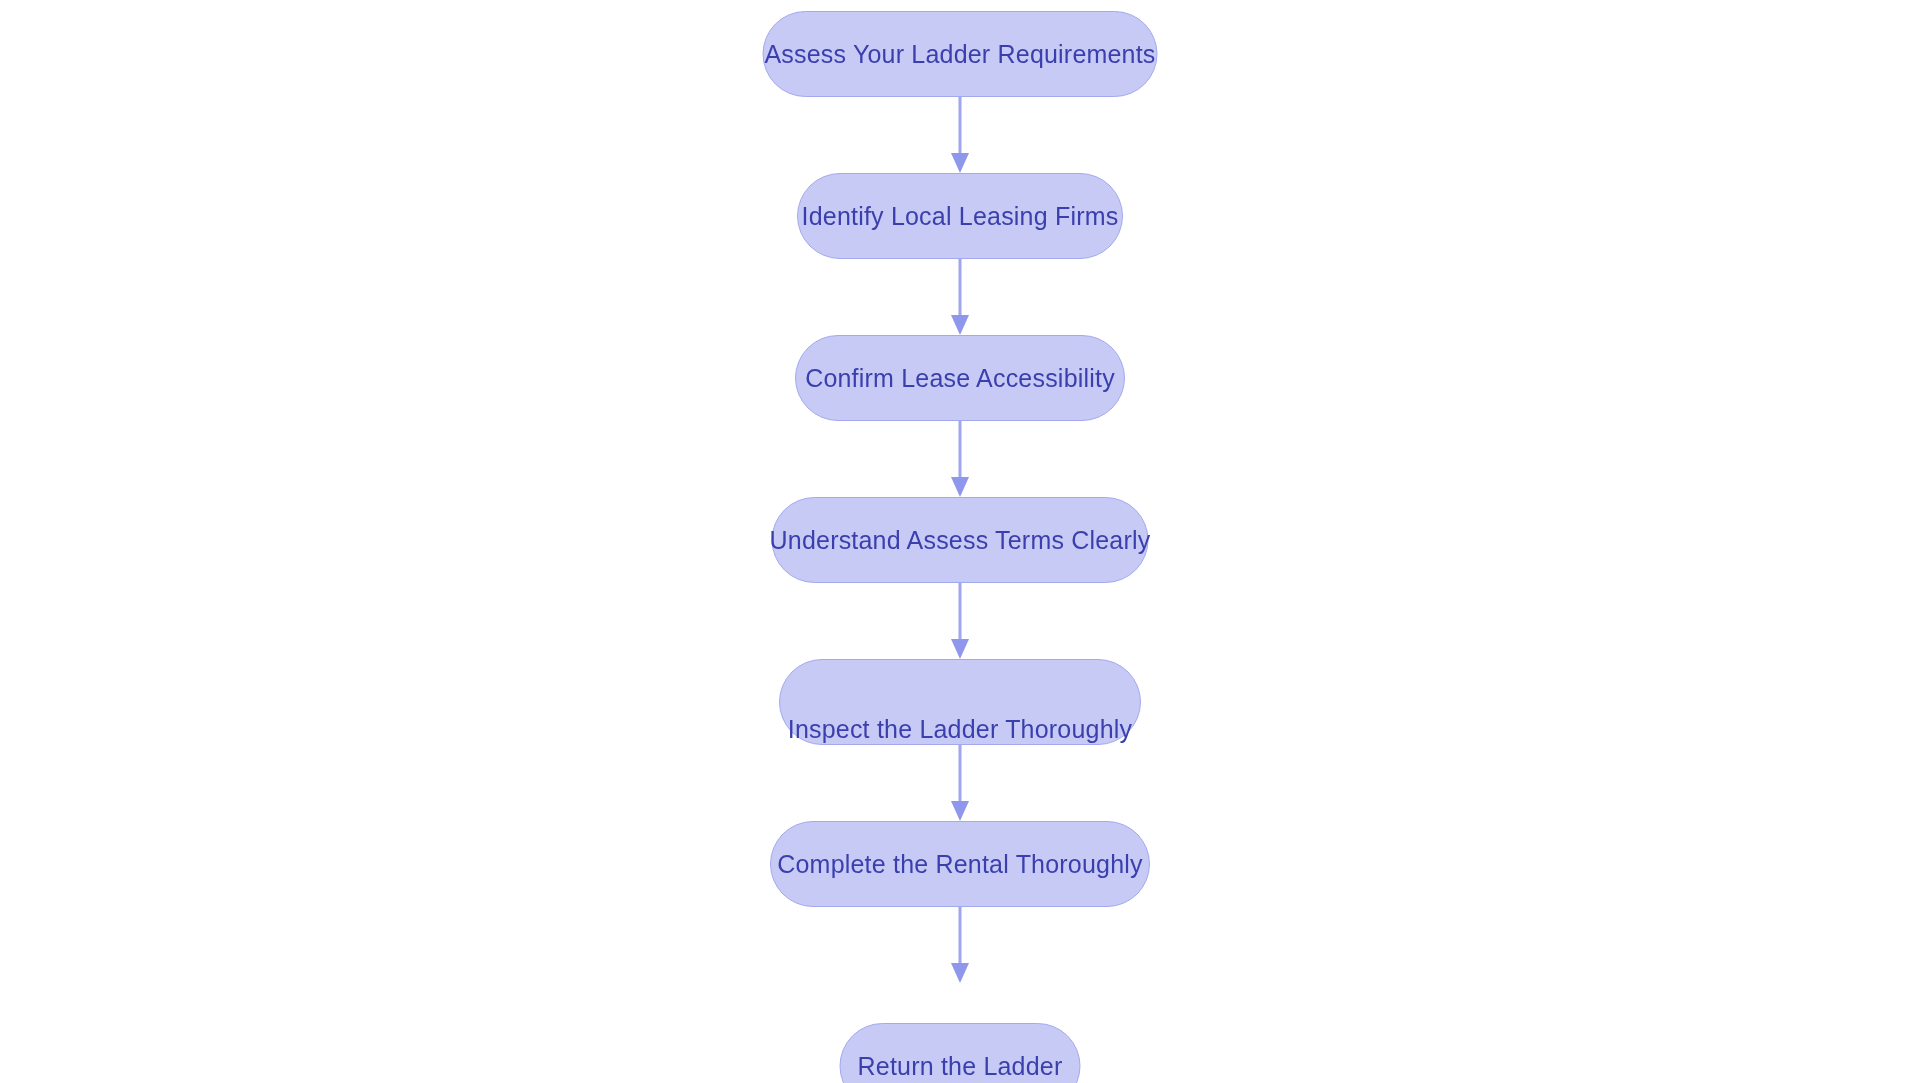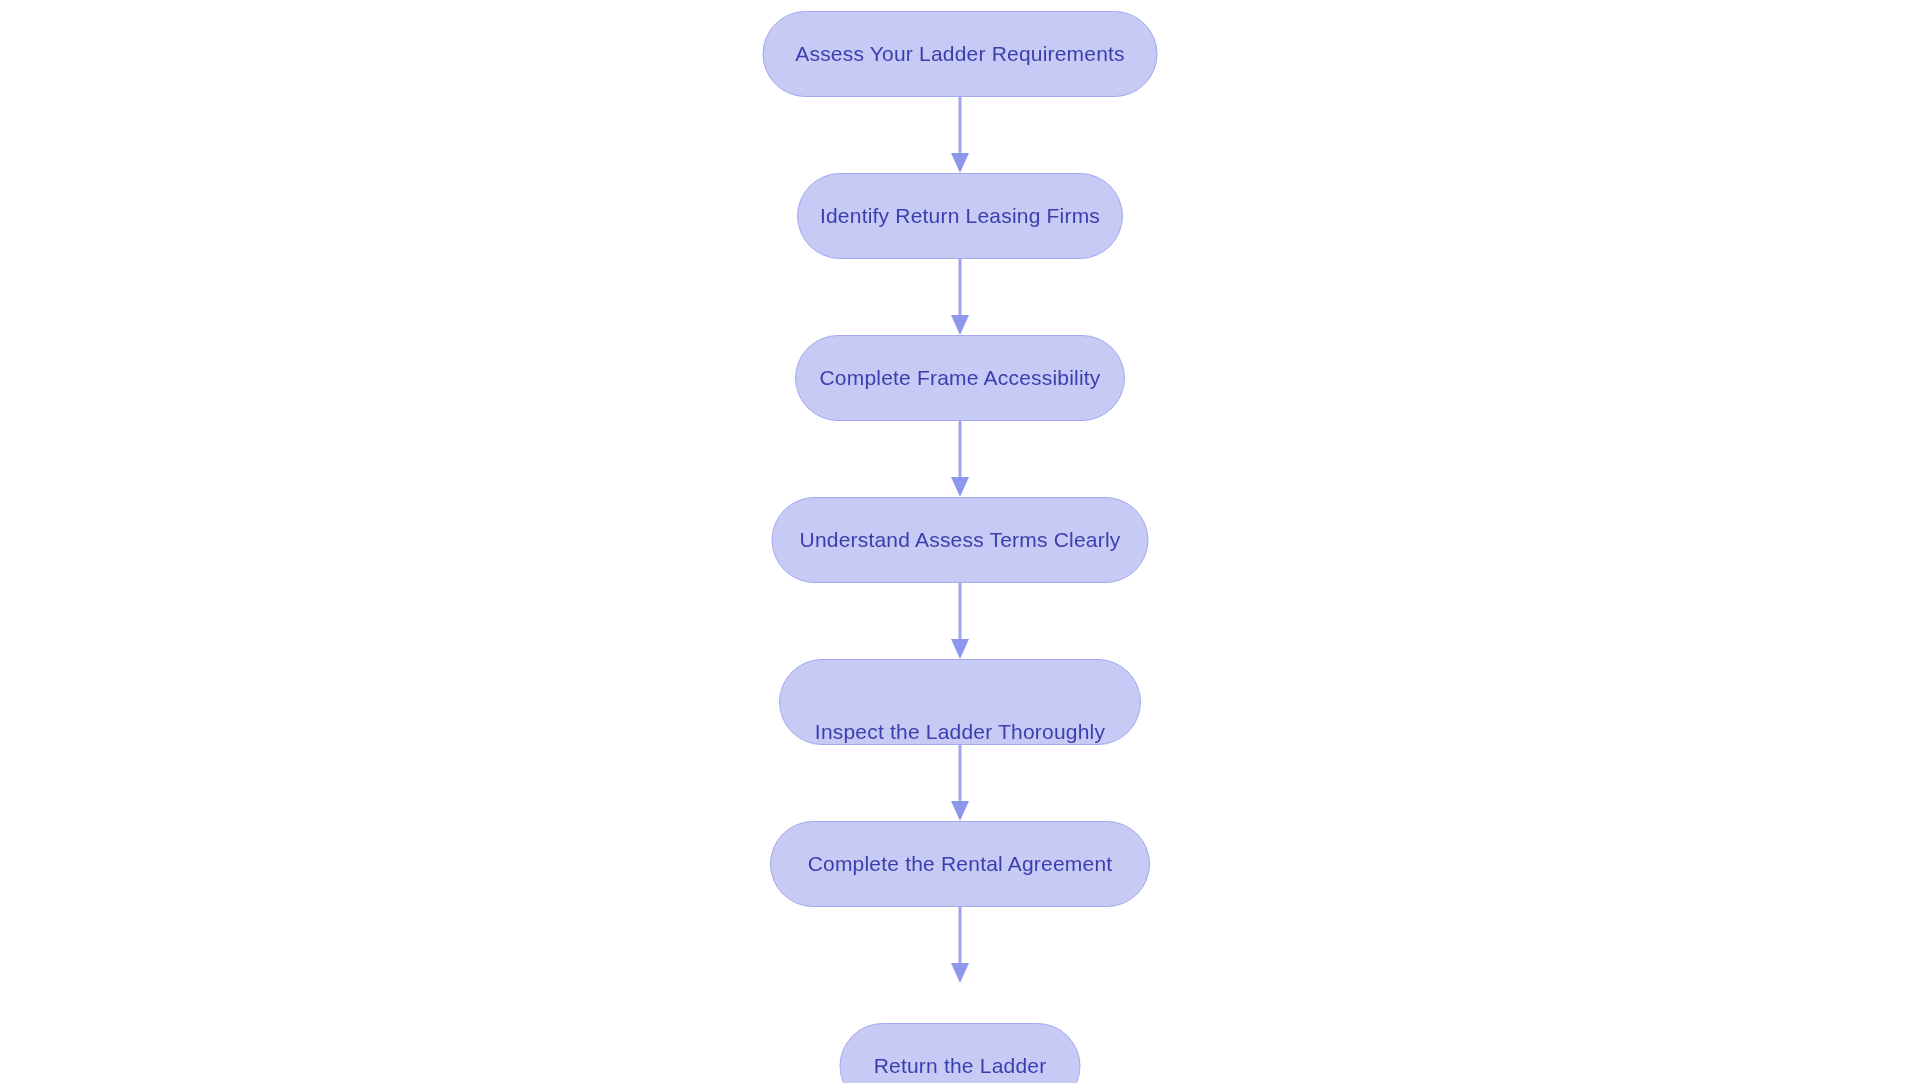--- a/index.html
+++ b/index.html
@@ -21,21 +21,21 @@
     transform: translateX(-50%);
     height: 86px;
     border-radius: 44px;
     background: #c6caf5;
     border: 1px solid #a3a9ef;
     box-sizing: border-box;
     display: flex;
     align-items: center;
     justify-content: center;
     color: #3b3fae;
-    font-size: 21px;
+    font-size: 25px;
     letter-spacing: 0.2px;
     white-space: nowrap;
   }
   .n1 { top: 11px;  width: 395px; }
   .n2 { top: 173px; width: 326px; }
   .n3 { top: 335px; width: 330px; }
   .n4 { top: 497px; width: 377px; }
   .n5 { top: 659px; width: 362px; align-items: flex-end; }
   .n6 { top: 821px; width: 380px; }
   .n7 { top: 992px; width: 241px; margin-top: 31px; }
@@ -82,30 +82,30 @@
   <div class="flow-node n1">
     <span>Assess Your Ladder Requirements</span>
   </div>
 
   <div class="arrow a1">
     <div class="line"></div>
     <div class="head"></div>
   </div>
 
   <div class="flow-node n2">
-    <span>Identify Return Leasing Firms</span>
+    <span>Identify Local Leasing Firms</span>
   </div>
 
   <div class="arrow a2">
     <div class="line"></div>
     <div class="head"></div>
   </div>
 
   <div class="flow-node n3">
-    <span>Complete Frame Accessibility</span>
+    <span>Confirm Lease Accessibility</span>
   </div>
 
   <div class="arrow a3">
     <div class="line"></div>
     <div class="head"></div>
   </div>
 
   <div class="flow-node n4">
     <span>Understand Assess Terms Clearly</span>
   </div>
@@ -118,21 +118,21 @@
   <div class="flow-node n5">
     <span>Inspect the Ladder Thoroughly</span>
   </div>
 
   <div class="arrow a5">
     <div class="line"></div>
     <div class="head"></div>
   </div>
 
   <div class="flow-node n6">
-    <span>Complete the Rental Agreement</span>
+    <span>Complete the Rental Thoroughly</span>
   </div>
 
   <div class="arrow a6">
     <div class="line"></div>
     <div class="head"></div>
   </div>
 
   <div class="flow-node n7">
     <span>Return the Ladder</span>
   </div>

